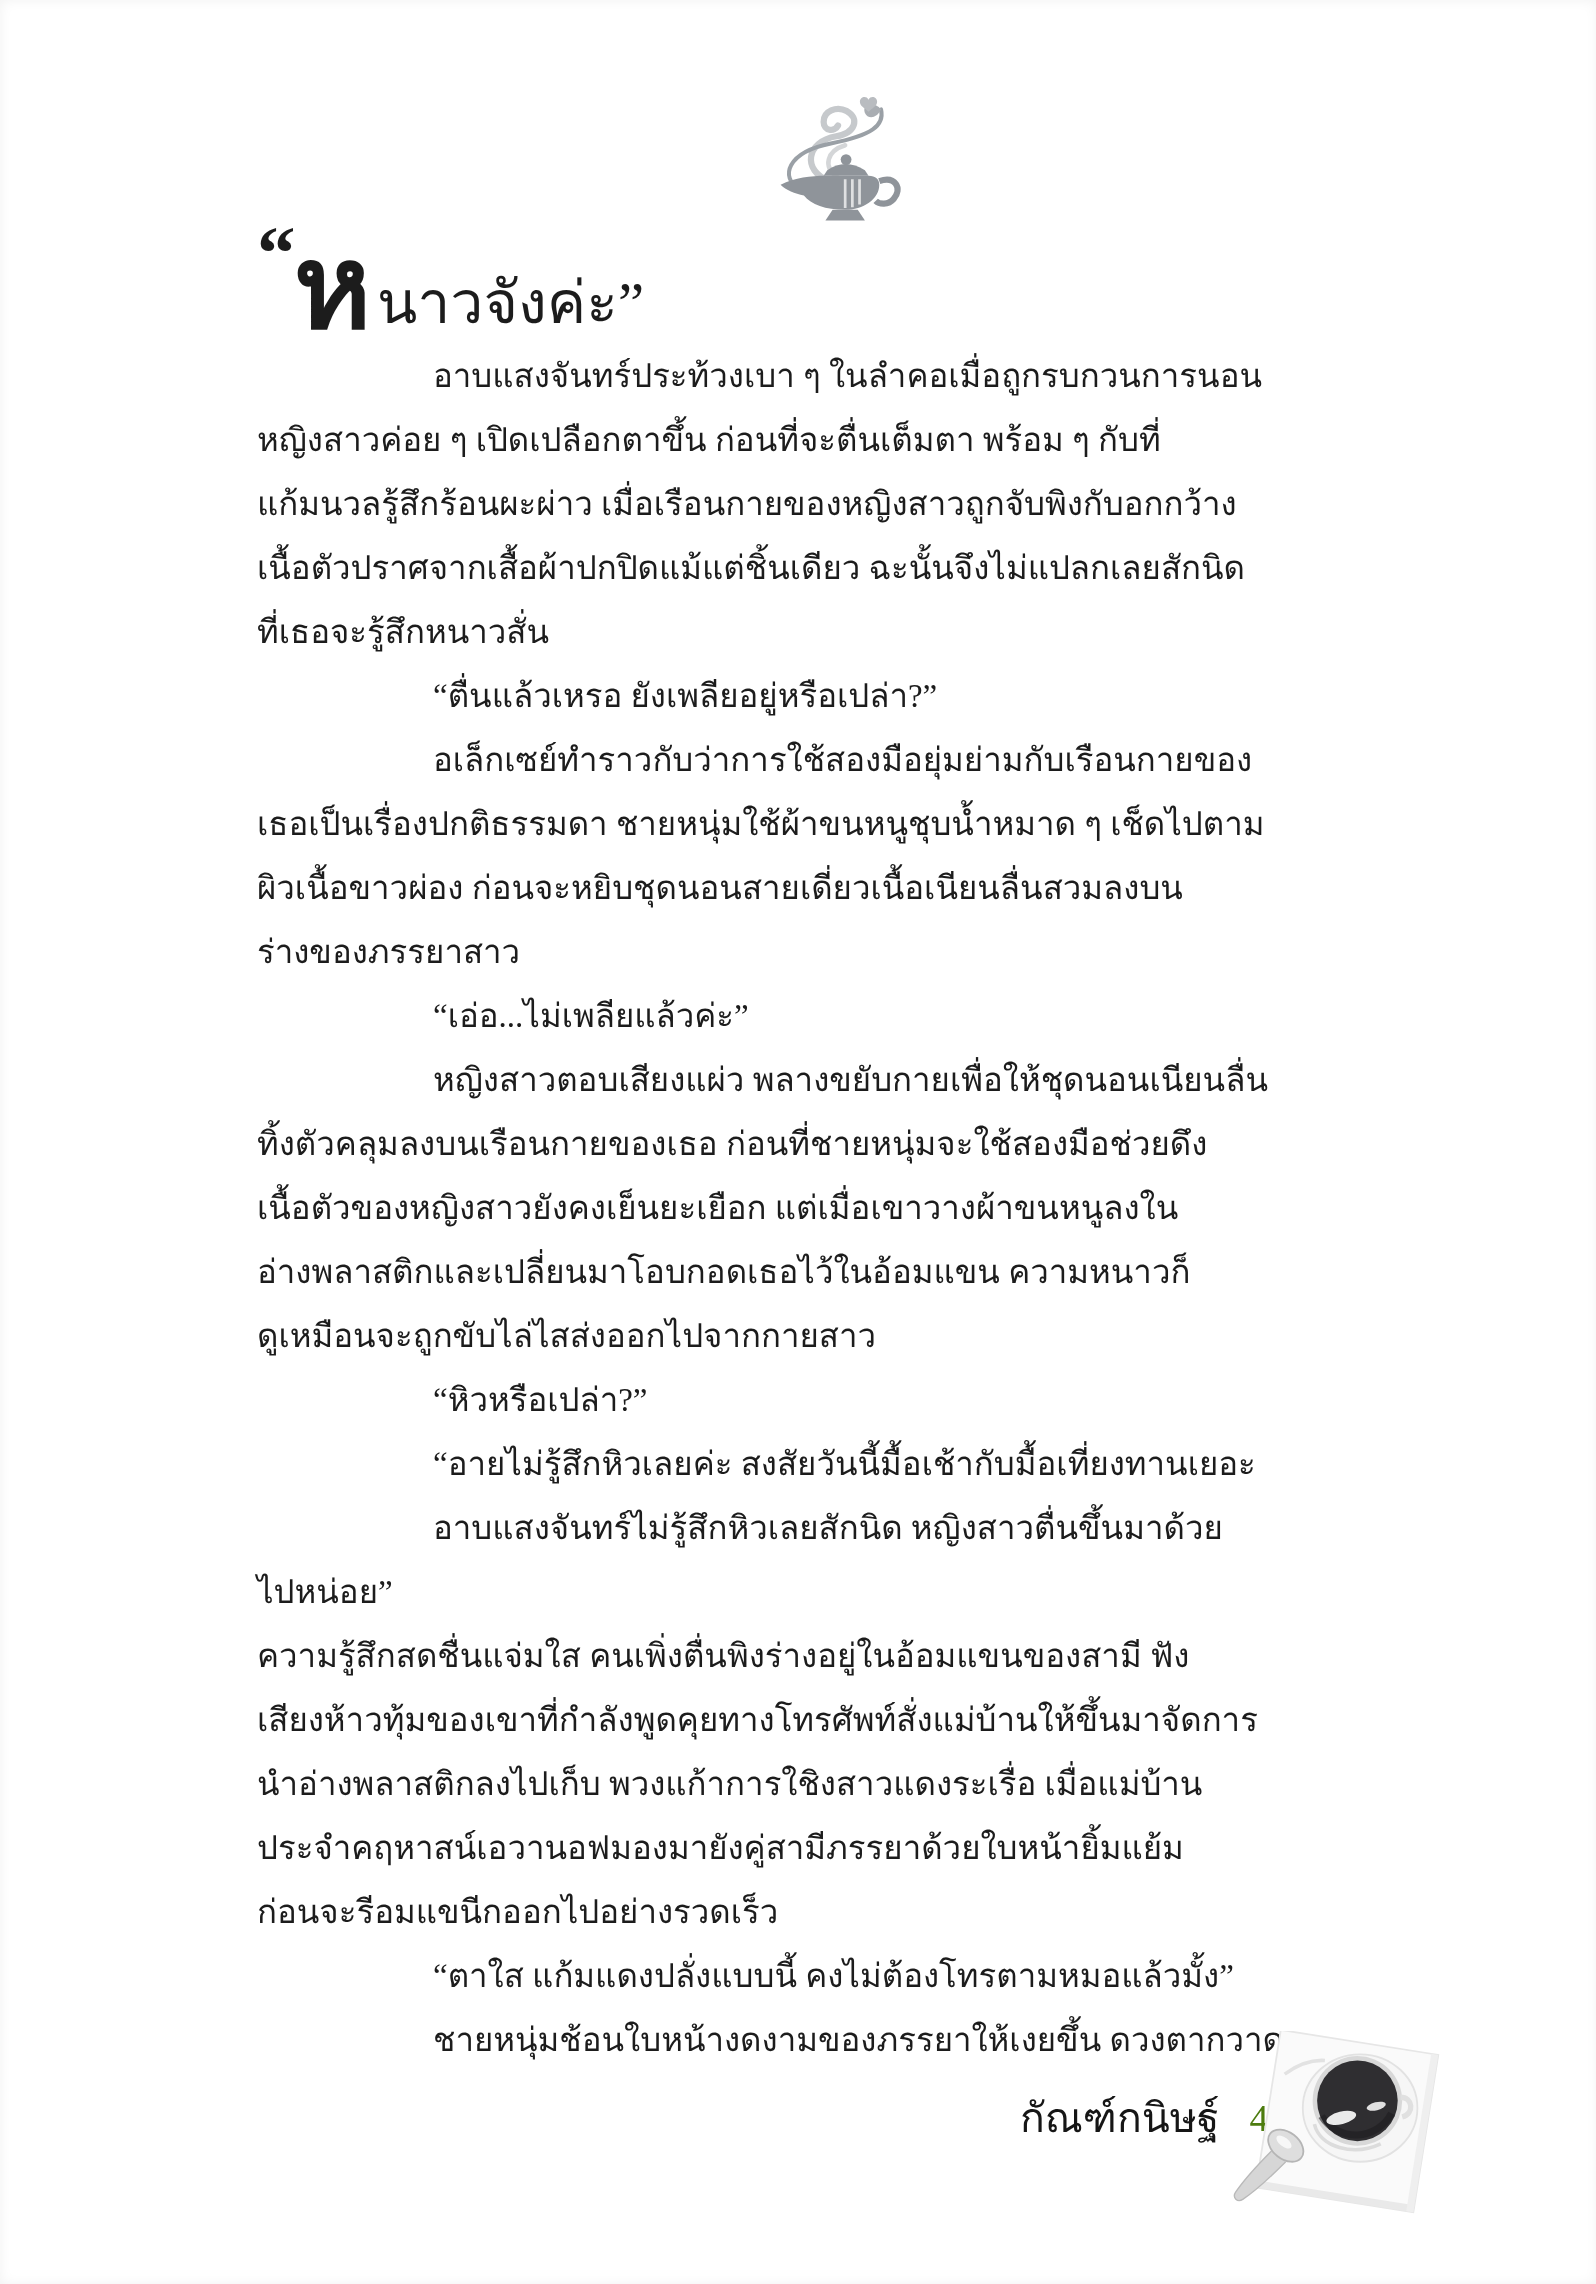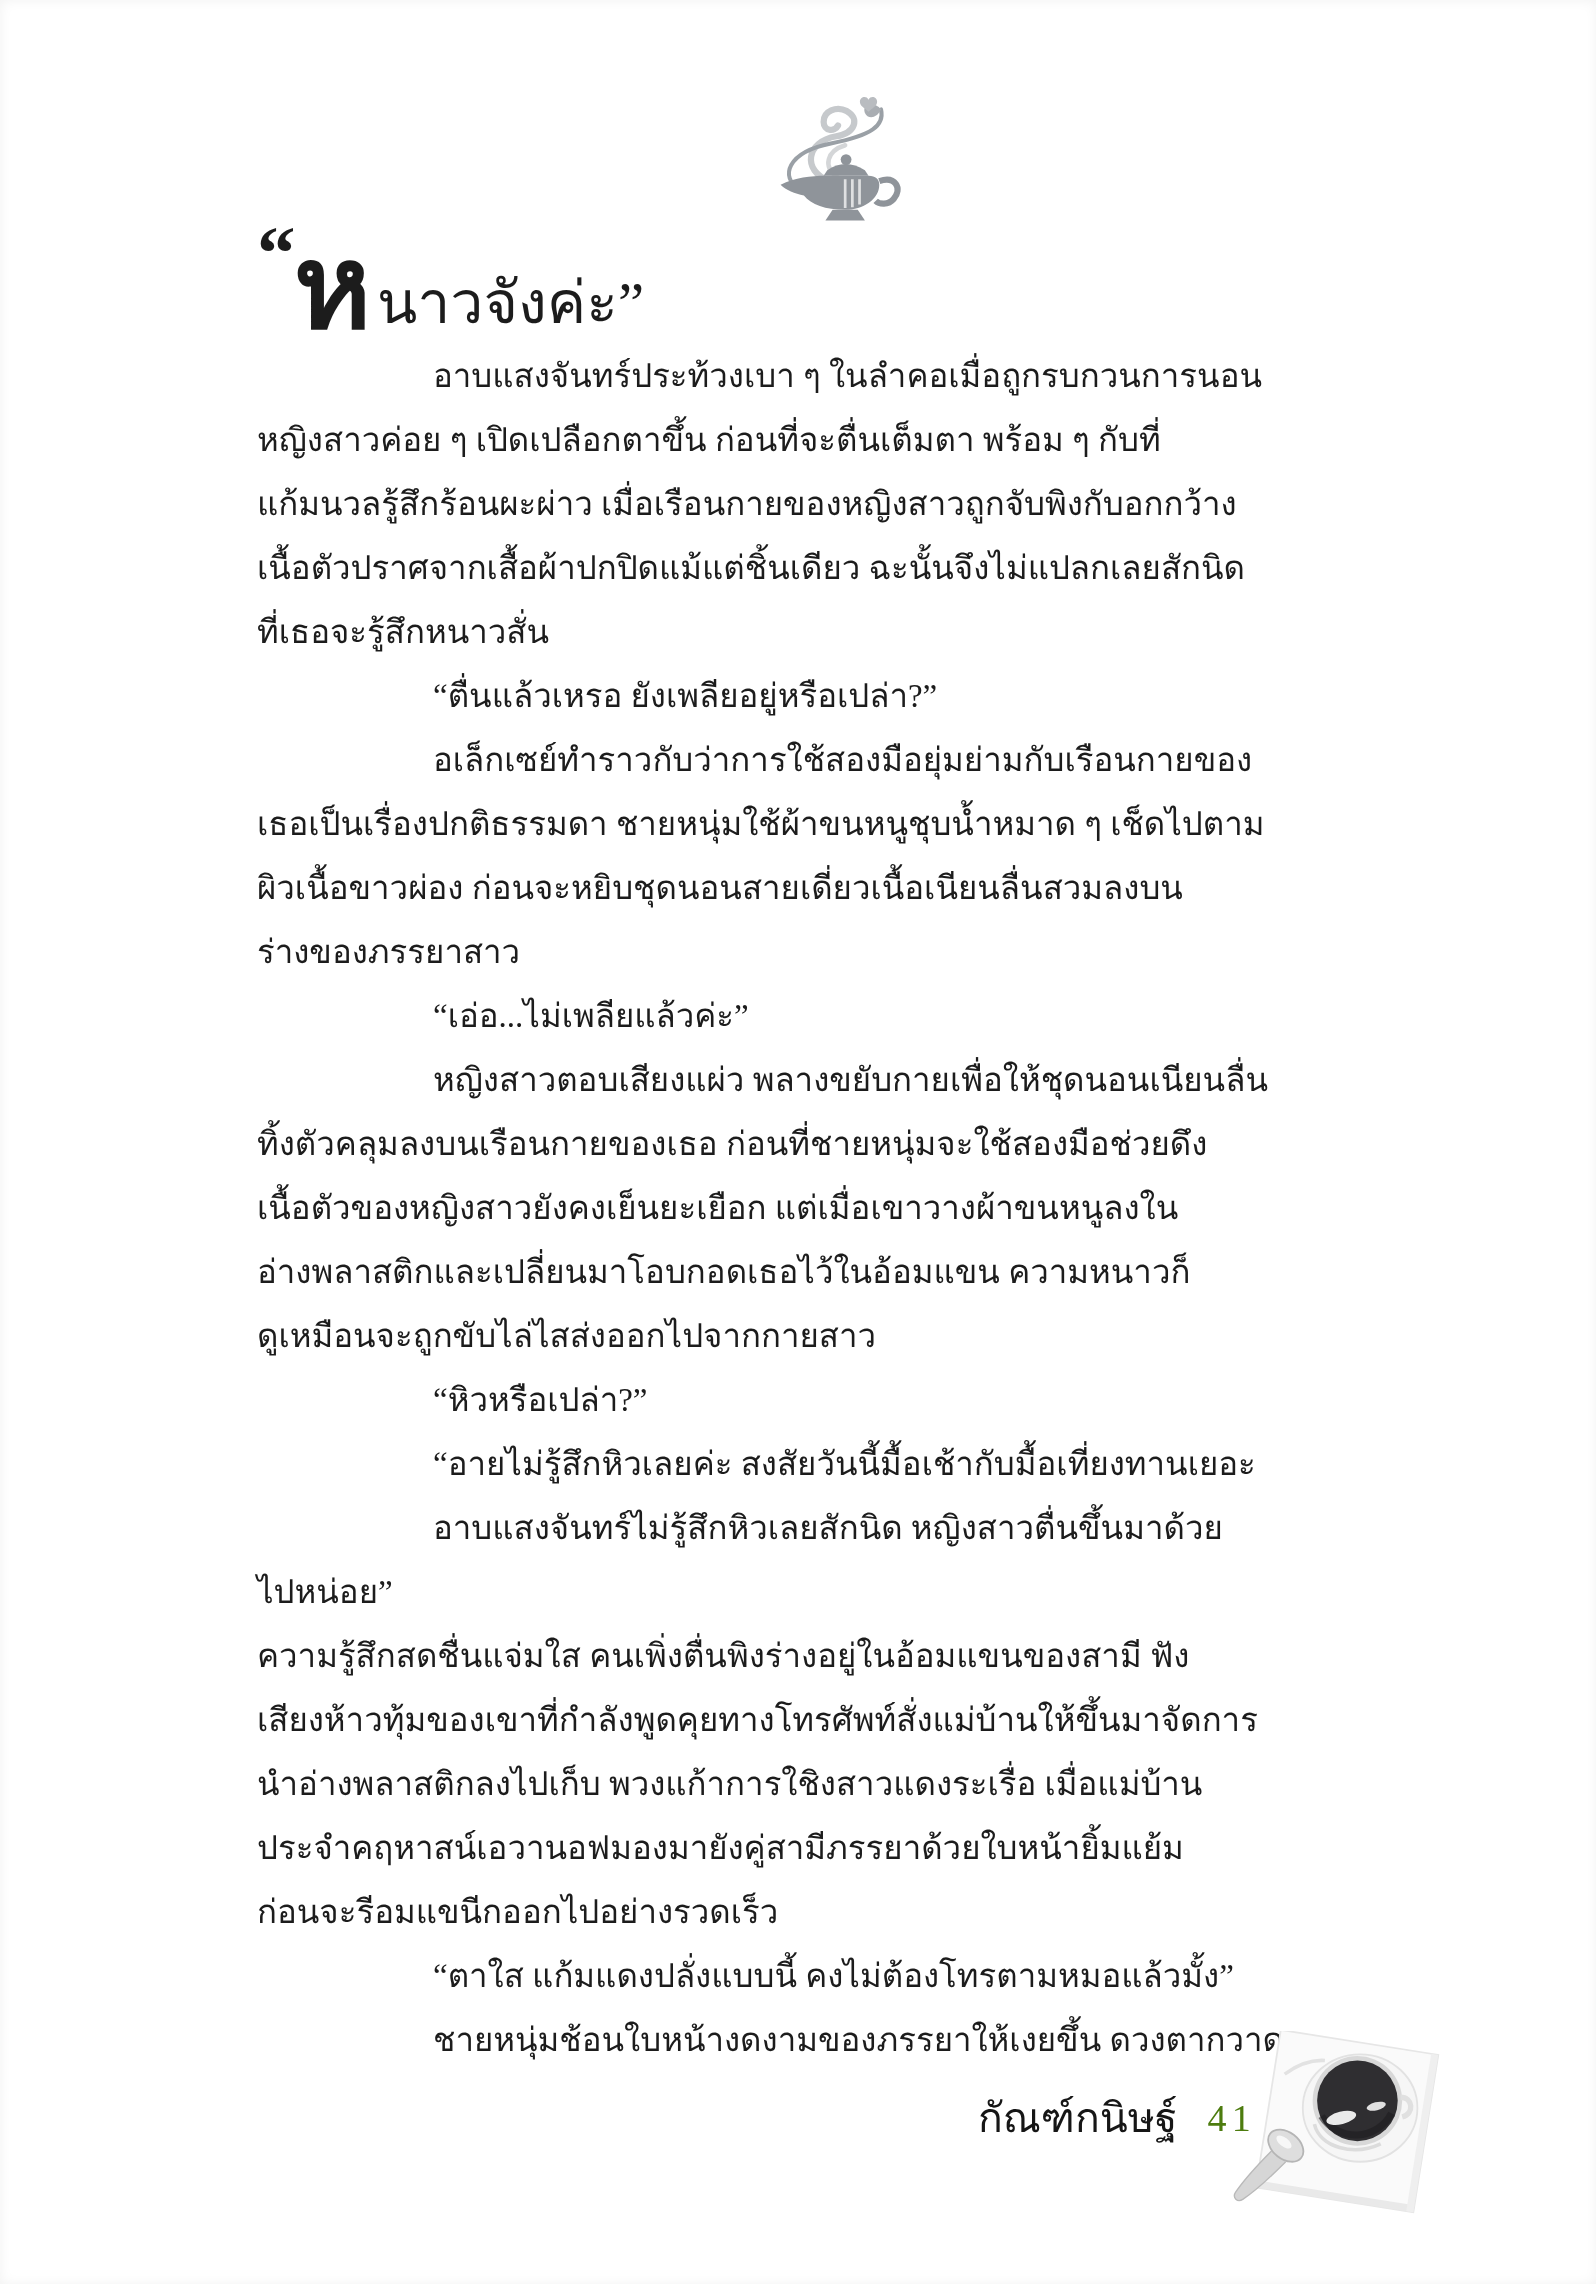--- a/index.html
+++ b/index.html
@@ -40,21 +40,21 @@
   .bodytext{
     position:absolute;left:257px;top:344px;width:1106px;
   }
   .line{
     height:64px;line-height:64px;font-size:33px;
     white-space:nowrap;overflow:visible;
   }
   .line.indent{padding-left:176px;}
   
   .footer{
-    position:absolute;left:978px;top:2085px;
+    position:absolute;left:1020px;top:2085px;
     display:flex;align-items:center;gap:30px;white-space:nowrap;justify-content:center;
   }
   .footer .book-title{font-size:41px;color:#161616;}
   .footer .page-number{font-size:38px;color:#4d7c0f;letter-spacing:5.4px;}
   .ornament-bottom{
     position:absolute;left:1214px;top:2031px;width:251px;height:206px;
   }
 </style>
 </head>
 <body>

